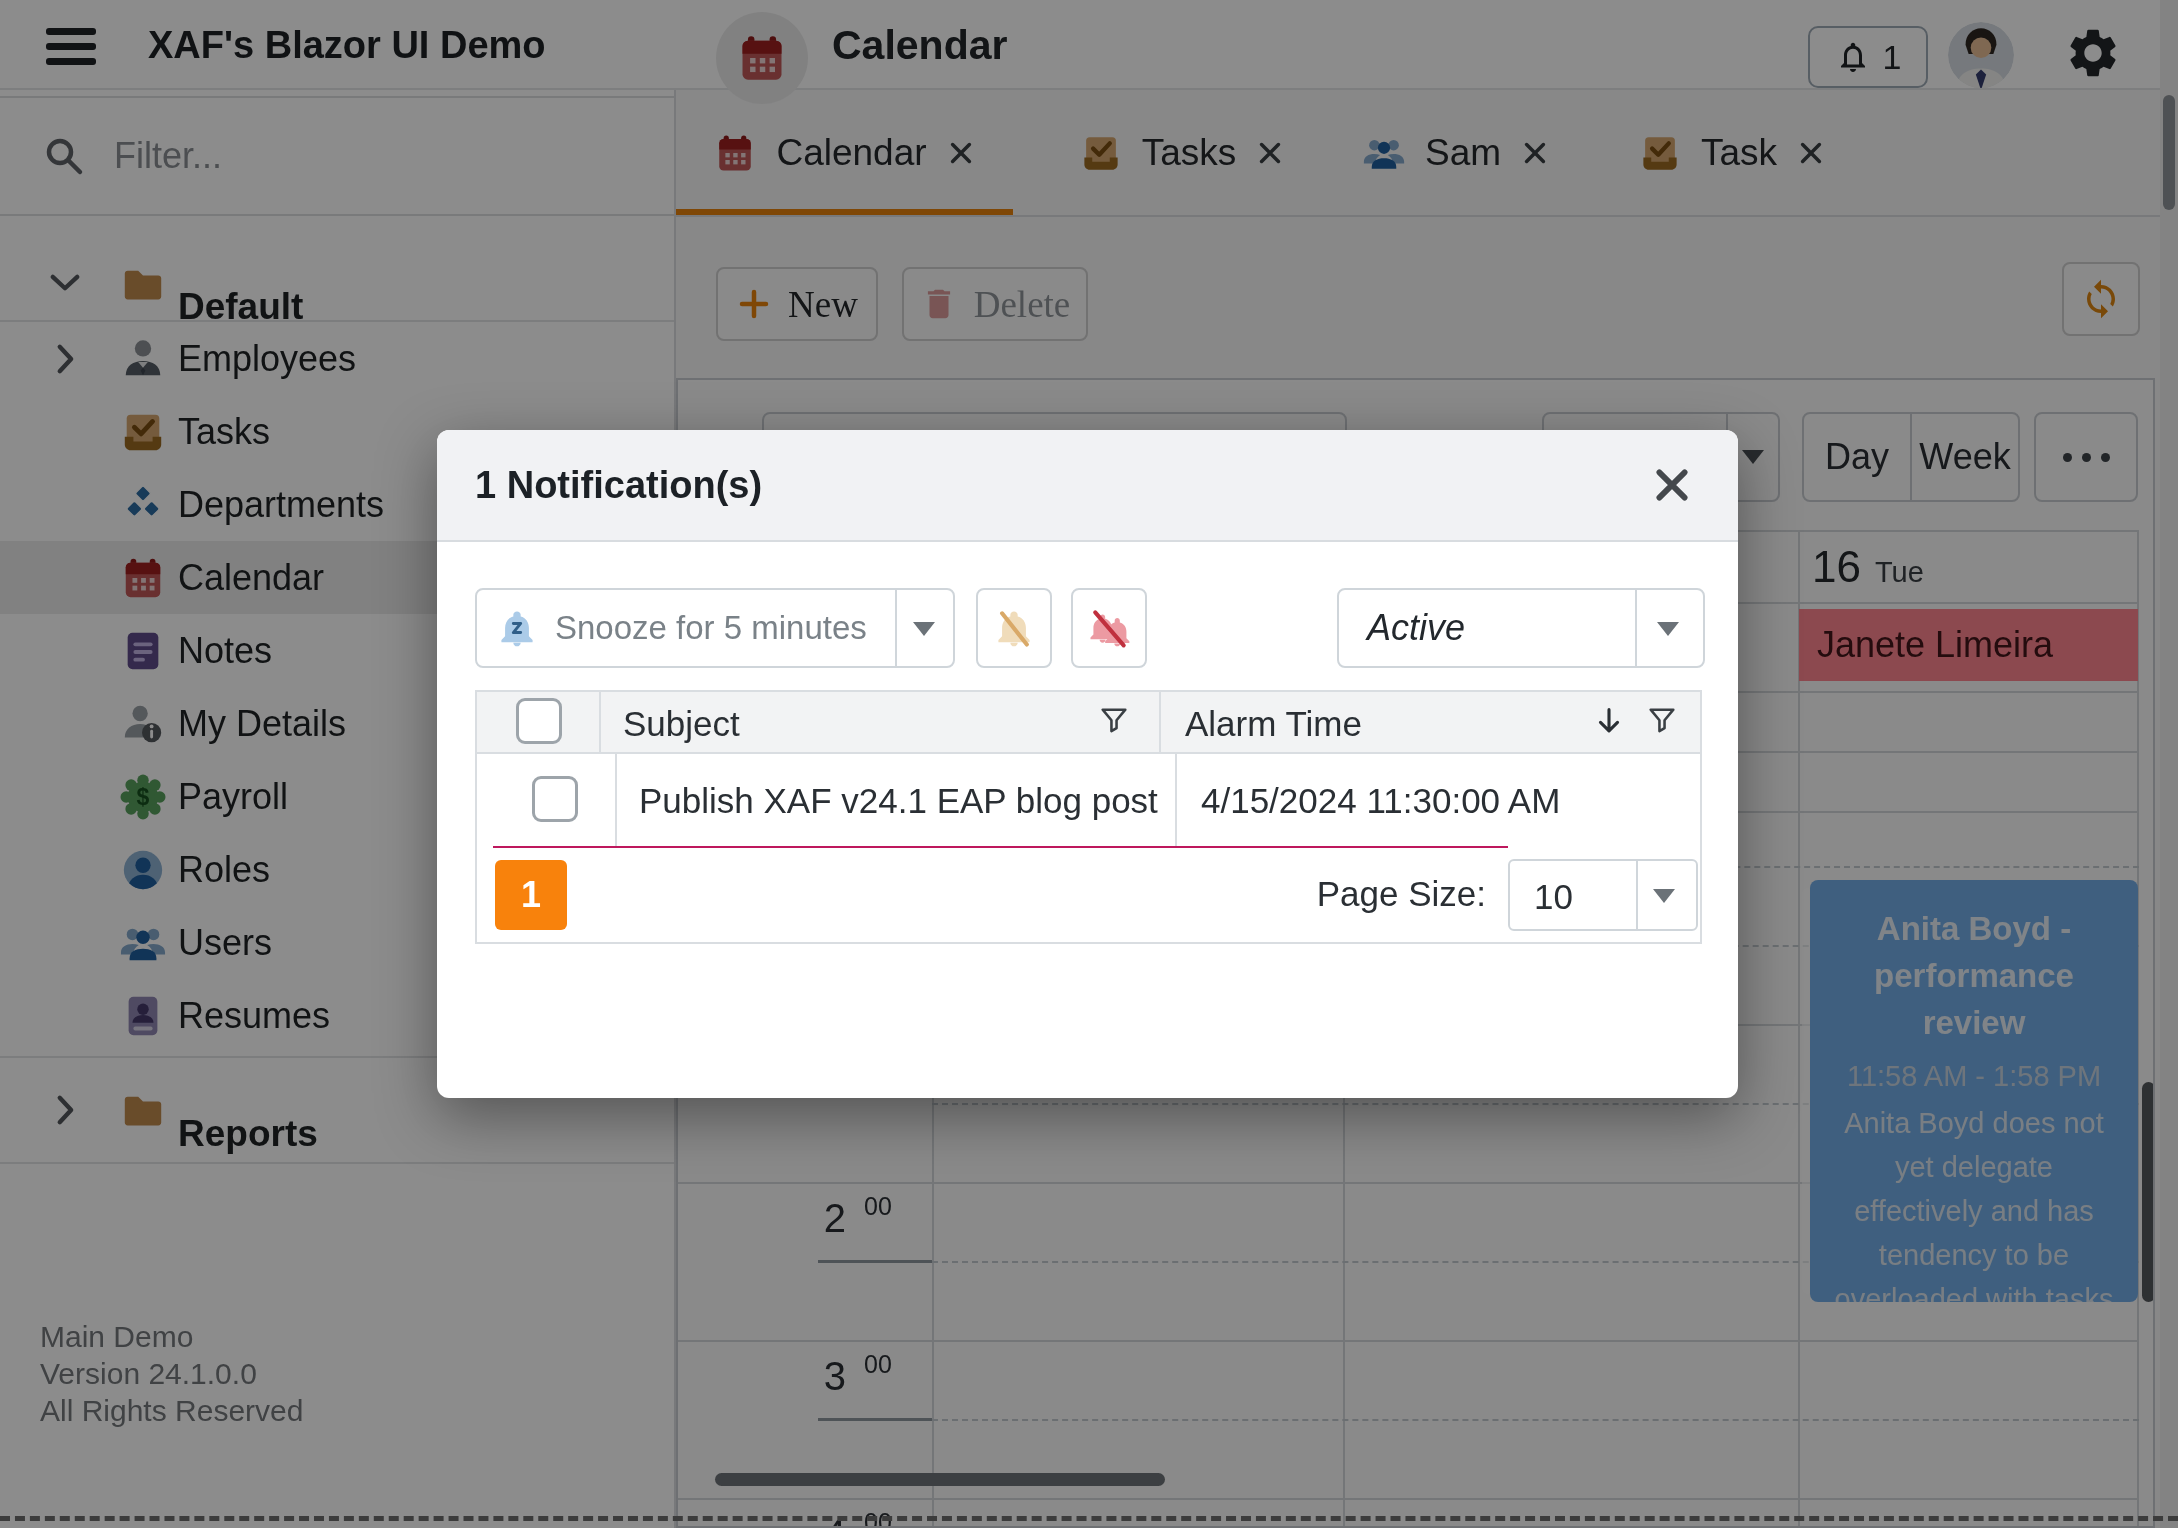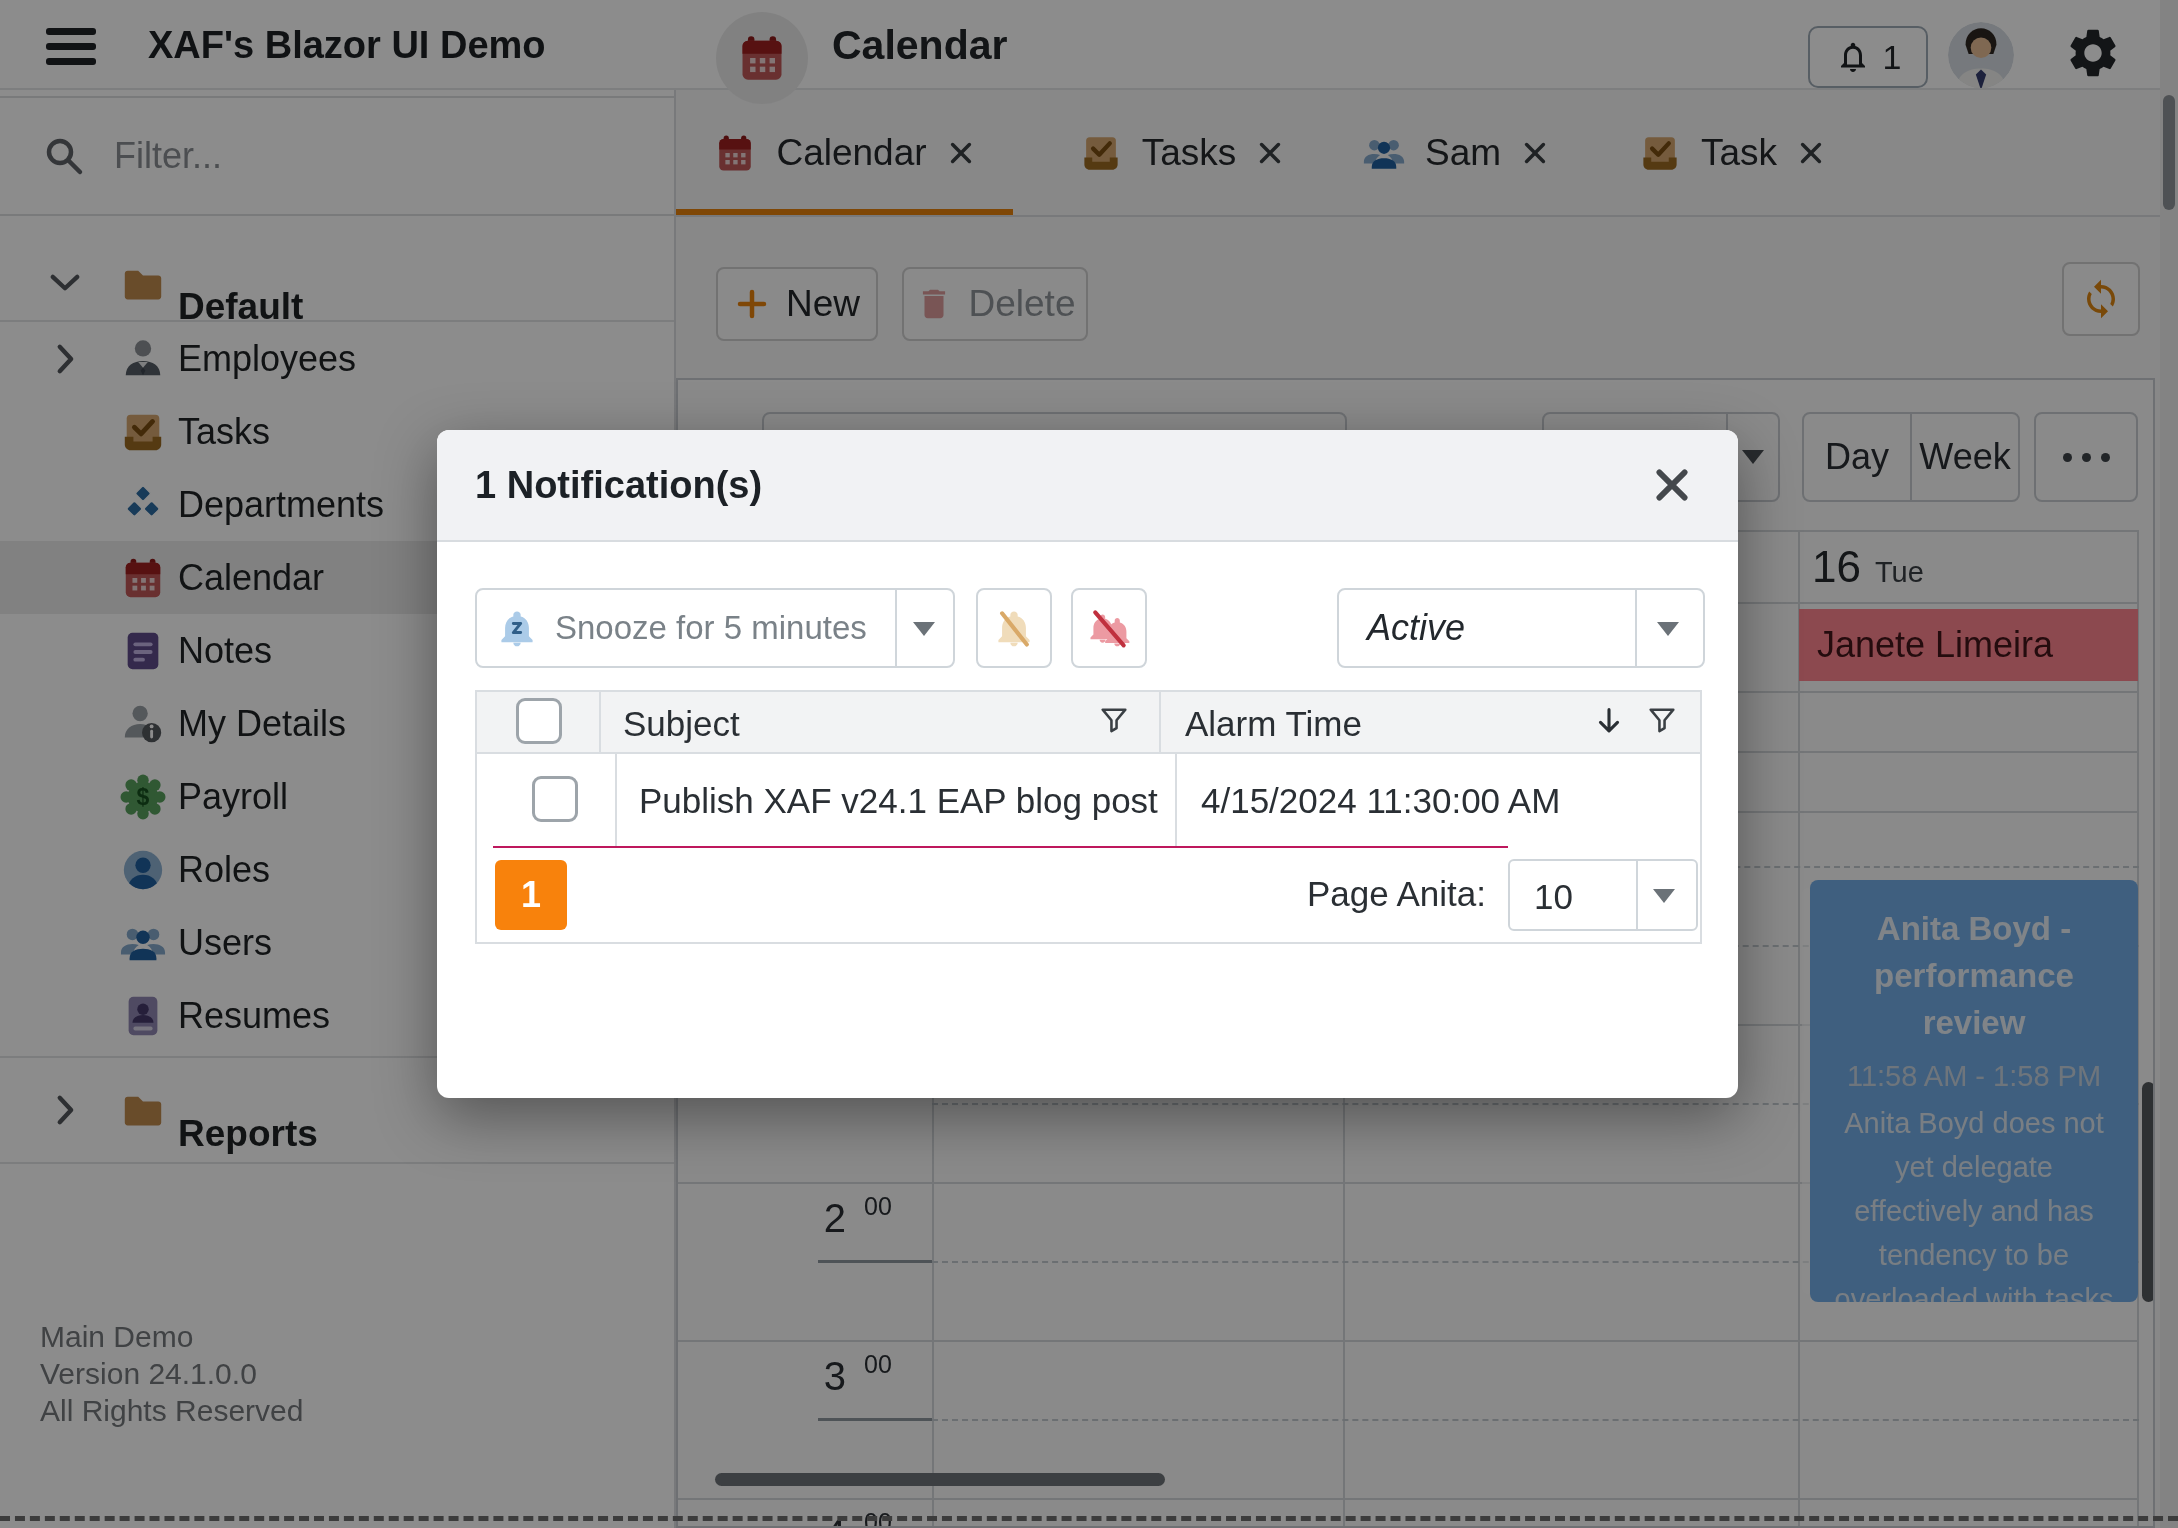--- a/index.html
+++ b/index.html
@@ -20,21 +20,21 @@
   .srow{left:0;width:674px;display:flex;align-items:center;}
   .slabel{font-size:36px;color:#1F2326;}
   .sgroup{font-size:37px;font-weight:700;color:#1F2326;margin-top:48px;}
   .sfoot{font-size:30px;color:#75797D;line-height:37px;}
   
   .main{left:676px;top:90px;width:1502px;height:1438px;background:#F7F7F8;}
   .tabbar{left:0;top:0;width:1502px;height:127px;background:#F7F7F8;border-bottom:2px solid #DADDE0;}
   .tab{top:0;height:125px;display:flex;align-items:center;justify-content:center;gap:20px;}
   .tablabel{font-size:37px;color:#26292C;white-space:nowrap;}
   .tabunderline{left:0;bottom:0;height:6px;background:#E8820C;}
-  .toolbtn{height:74px;border:2px solid #CFCFCF;border-radius:8px;background:#FBFBFB;display:flex;align-items:center;justify-content:center;gap:16px;}
+  .toolbtn{height:74px;border:2px solid #CFCFCF;border-radius:8px;background:#FBFBFB;display:flex;align-items:center;justify-content:center;gap:16px;font-family:Liberation Serif, serif;}
   .toolbtn .lbl{font-size:37px;color:#23272B;}
   .toolbtn .lbl.dis{color:#8F9499;}
   
   .sched{left:0;top:288px;width:1479px;height:1150px;border:2px solid #C9CDD1;background:#FBFBFB;overflow:hidden;}
   .ghostsel{border:2px solid #C9CDD1;border-radius:8px;background:#FBFBFB;}
   .grpbtn{border:2px solid #C9CDD1;border-radius:8px;background:#FBFBFB;display:flex;}
   .grpbtn .seg{width:106px;height:86px;display:flex;align-items:center;justify-content:center;font-size:36px;color:#2A2F34;}
   .hl{background:#D3D7DB;height:2px;}
   .vl{background:#D3D7DB;width:2px;}
   .dash{height:0;border-top:2px dashed #C4CACF;}
@@ -576,21 +576,21 @@
       </div>
       <div class="abs" style="left:16px;top:62px;width:1015px;height:94px;border-bottom:2px solid #be185d;">
         <span class="abs cb" style="left:39px;top:22px;"></span>
         <div class="abs cellline" style="left:122px;height:92px;"></div>
         <span class="abs gcelltext" style="left:146px;top:27px;">Publish XAF v24.1 EAP blog post</span>
         <div class="abs cellline" style="left:682px;height:92px;"></div>
         <span class="abs gcelltext" style="left:708px;top:27px;">4/15/2024 11:30:00 AM</span>
       </div>
       <div class="abs" style="left:0;top:156px;width:1223px;height:94px;">
         <div class="abs pagerbtn" style="left:18px;top:12px;">1</div>
-        <span class="abs gcelltext" style="right:214px;top:26px;">Page Anita:</span>
+        <span class="abs gcelltext" style="right:214px;top:26px;">Page Size:</span>
         <div class="abs psel" style="right:2px;top:11px;width:190px;height:72px;">
           <span class="abs gcelltext" style="left:24px;top:16px;">10</span>
           <div class="abs vsep" style="left:126px;top:0;height:68px;"></div>
           <span class="abs caret" style="left:143px;top:28px;"></span>
         </div>
       </div>
     </div>
   </div>
 </div>
 

